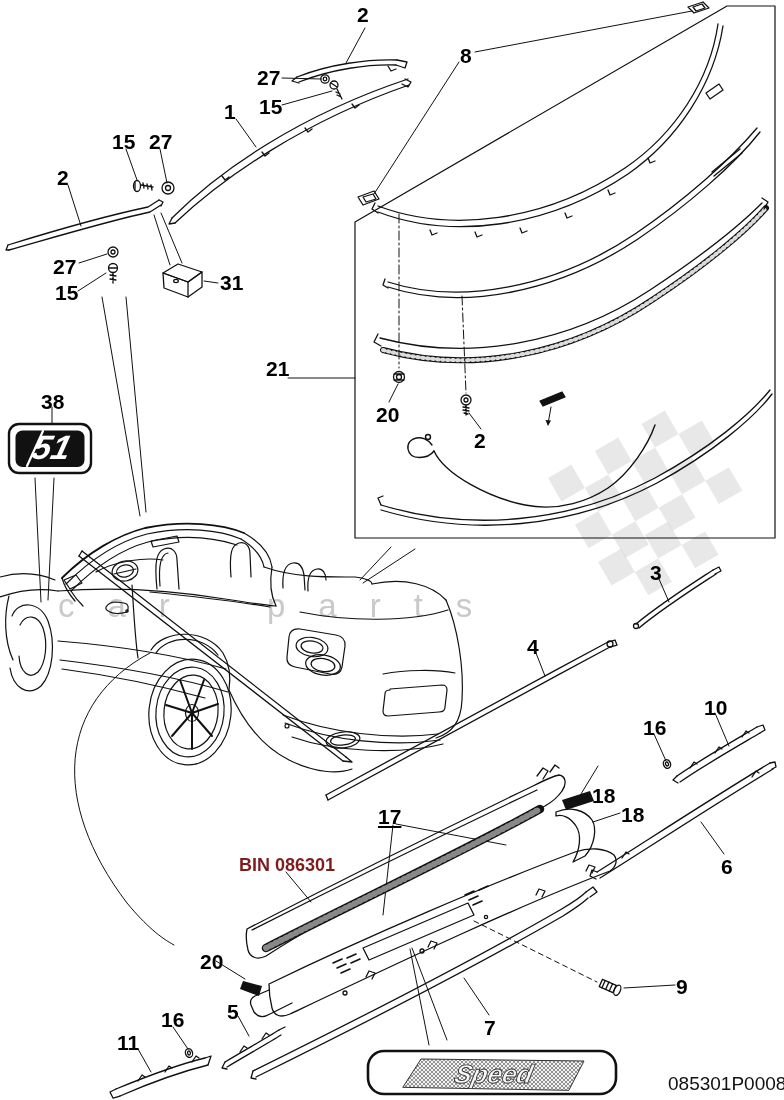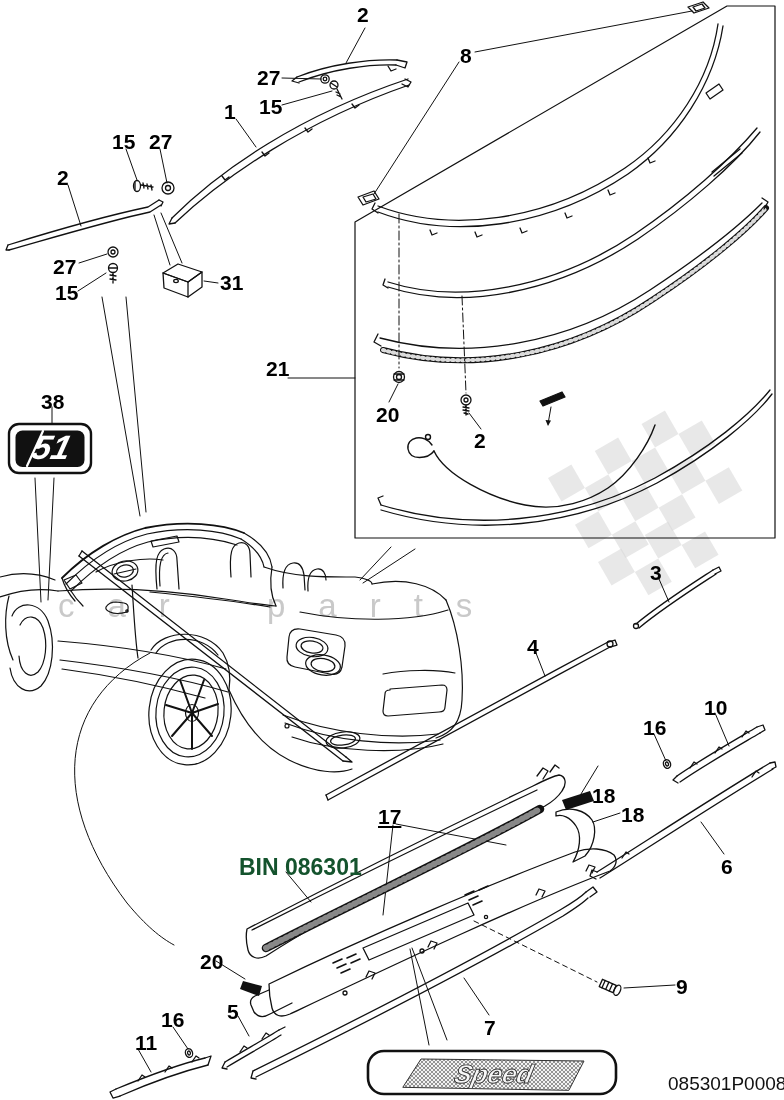--- a/index.html
+++ b/index.html
@@ -10,21 +10,21 @@
   .wm-brand{position:absolute;left:48px;top:472px;font-size:106px;font-weight:bold;
             letter-spacing:-3px;line-height:1;opacity:0.42;}
   .wm-sub{position:absolute;left:58px;top:589px;font-size:33px;letter-spacing:33px;
           word-spacing:22px;line-height:1;}
   .wm-flag{position:absolute;left:0;top:0;}
   
   .art{position:absolute;left:0;top:0;z-index:2;}
   
   .labels-layer{position:absolute;inset:0;z-index:3;}
   .part-label{position:absolute;font-weight:bold;font-size:21px;color:#000;line-height:1;white-space:nowrap;}
-  .bin-label{position:absolute;font-weight:bold;font-size:23px;color:#14532d;line-height:1;white-space:nowrap;}
+  .bin-label{position:absolute;font-weight:bold;font-size:18px;color:#7f1d1d;line-height:1;white-space:nowrap;}
   .code-label{position:absolute;font-size:19px;color:#111;line-height:1;white-space:nowrap;}
 </style>
 </head>
 <body>
 
 <div class="canvas">
 
   <div class="watermark-layer">
     <div class="wm-sub" id="wm-sub" style="color: rgb(201, 201, 201);">car parts</div>
     <svg class="wm-flag" width="784" height="1100">
@@ -421,18 +421,18 @@
       <div class="part-label" style="left: 527px; top: 636px;">4</div>
       <div class="part-label" style="left: 704px; top: 697px;">10</div>
       <div class="part-label" style="left: 643px; top: 717px;">16</div>
       <div class="part-label" style="left: 592px; top: 785px;">18</div>
       <div class="part-label" style="left: 621px; top: 804px;">18</div>
       <div class="part-label" style="left: 721px; top: 856px;">6</div>
       <div class="part-label" style="left: 378px; top: 806px; text-decoration: underline;">17</div>
       <div class="part-label" style="left: 200px; top: 951px;">20</div>
       <div class="part-label" style="left: 227px; top: 1001px;">5</div>
       <div class="part-label" style="left: 161px; top: 1009px;">16</div>
-      <div class="part-label" style="left: 135px; top: 1032px;">11</div>
+      <div class="part-label" style="left: 117px; top: 1032px;">11</div>
       <div class="part-label" style="left: 484px; top: 1017px;">7</div>
       <div class="part-label" style="left: 676px; top: 976px;">9</div>
     </div>
 
 </div>
 
 </body></html>

